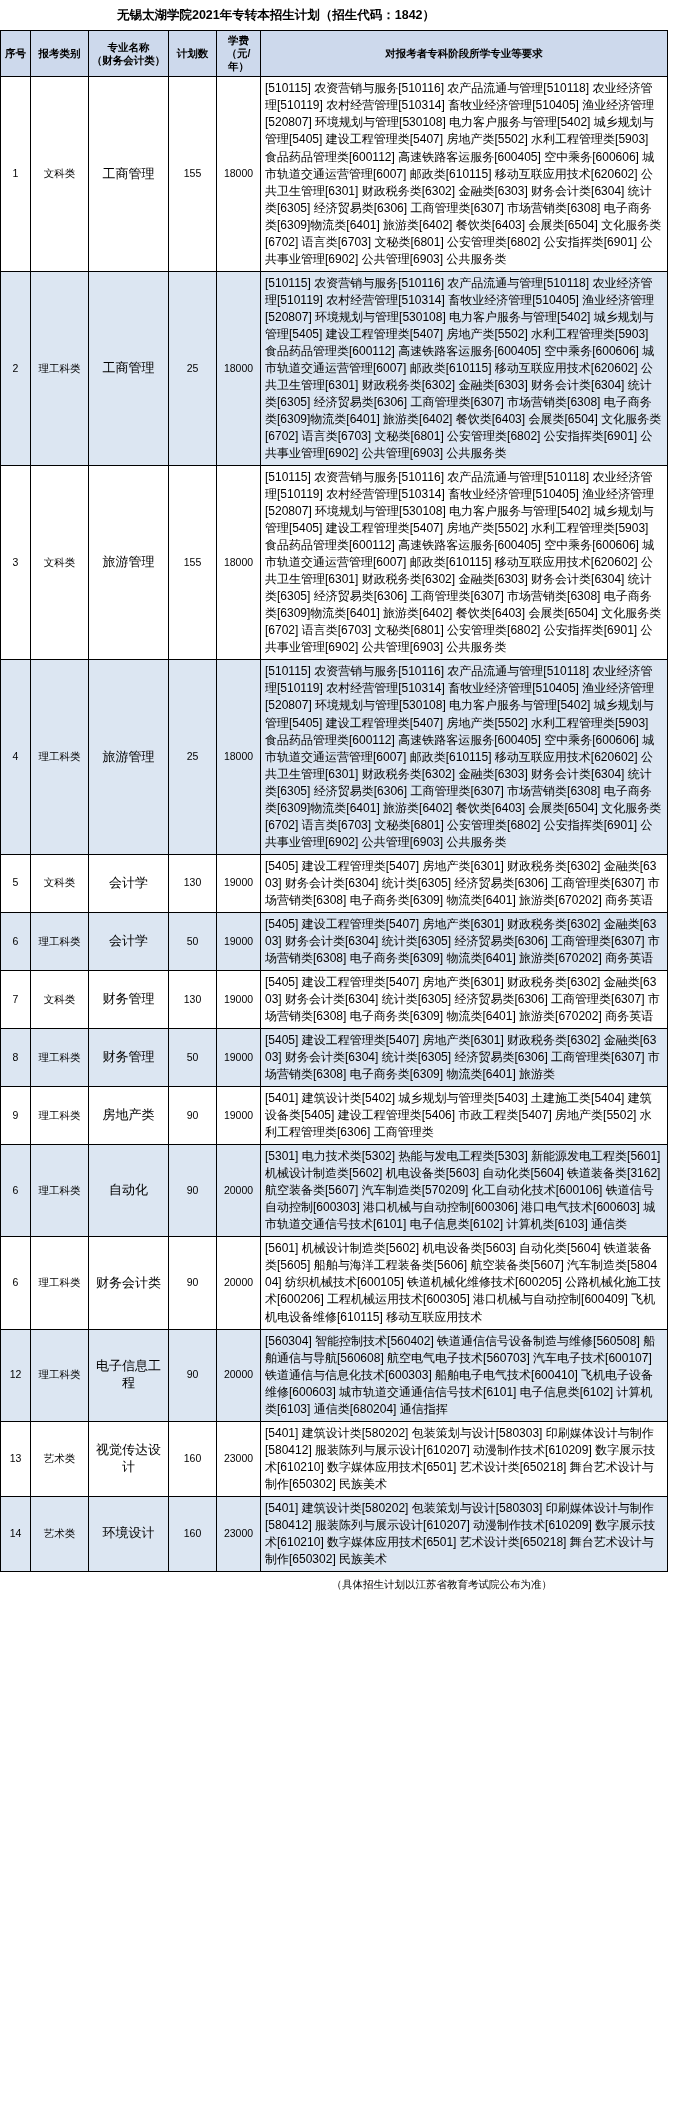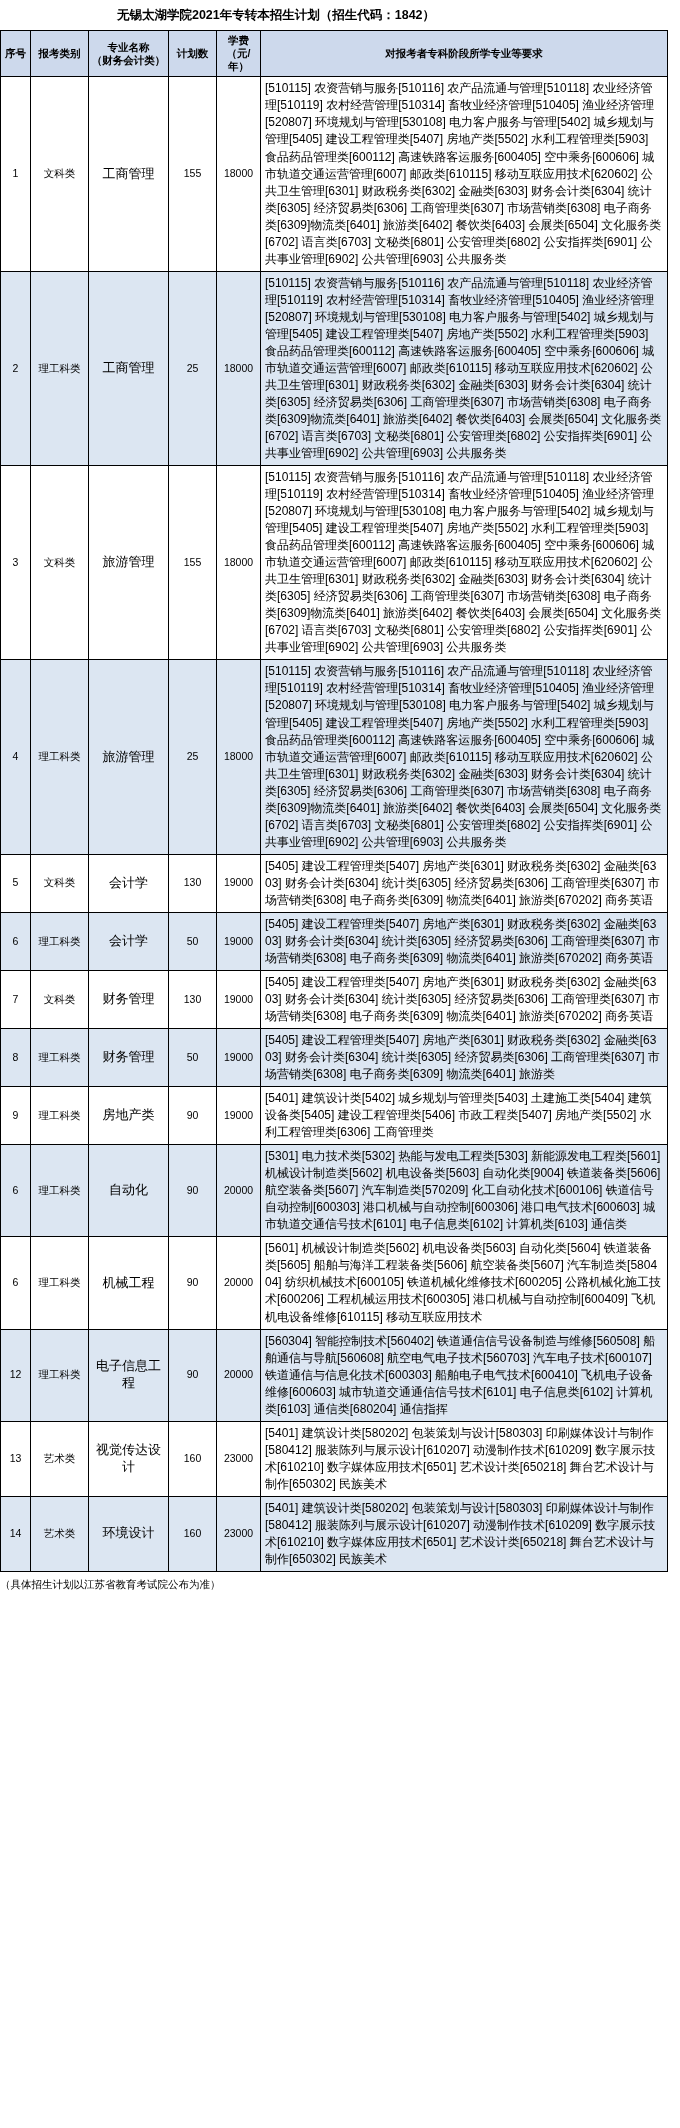--- a/index.html
+++ b/index.html
@@ -59,24 +59,25 @@
     font-size: 12px;
     line-height: 1.42;
     padding: 3px 4px 3px 4px;
     text-align: left;
     word-break: break-all;
   }
   tr.shade > td { background: #dce6f2; }
   tr.plain > td { background: #ffffff; }
 
   .footnote {
-    text-align: left;
+    text-align: right;
     font-size: 10.5px;
     color: #000;
     padding: 6px 0 10px 0;
+    margin-left: 47px;
   }
   .hdr-2line { display: block; }
 </style>
 </head>
 <body>
 
 <div class="page">
 
   <div class="doc-title">无锡太湖学院2021年专转本招生计划（招生代码：1842）</div>
 
@@ -187,27 +188,27 @@
         <td class="fee">19000</td>
         <td class="req">[5401] 建筑设计类[5402] 城乡规划与管理类[5403] 土建施工类[5404] 建筑设备类[5405] 建设工程管理类[5406] 市政工程类[5407] 房地产类[5502] 水利工程管理类[6306] 工商管理类</td>
       </tr>
 
       <tr class="shade">
         <td class="num">6</td>
         <td class="cat">理工科类</td>
         <td class="major">自动化</td>
         <td class="plan-n">90</td>
         <td class="fee">20000</td>
-        <td class="req">[5301] 电力技术类[5302] 热能与发电工程类[5303] 新能源发电工程类[5601] 机械设计制造类[5602] 机电设备类[5603] 自动化类[9004] 铁道装备类[5606] 航空装备类[5607] 汽车制造类[570209] 化工自动化技术[600106] 铁道信号自动控制[600303] 港口机械与自动控制[600306] 港口电气技术[600603] 城市轨道交通信号技术[6101] 电子信息类[6102] 计算机类[6103] 通信类</td>
+        <td class="req">[5301] 电力技术类[5302] 热能与发电工程类[5303] 新能源发电工程类[5601] 机械设计制造类[5602] 机电设备类[5603] 自动化类[5604] 铁道装备类[3162] 航空装备类[5607] 汽车制造类[570209] 化工自动化技术[600106] 铁道信号自动控制[600303] 港口机械与自动控制[600306] 港口电气技术[600603] 城市轨道交通信号技术[6101] 电子信息类[6102] 计算机类[6103] 通信类</td>
       </tr>
 
       <tr class="plain">
         <td class="num">6</td>
         <td class="cat">理工科类</td>
-        <td class="major">机械工程</td>
+        <td class="major">财务会计类</td>
         <td class="plan-n">90</td>
         <td class="fee">20000</td>
         <td class="req">[5601] 机械设计制造类[5602] 机电设备类[5603] 自动化类[5604] 铁道装备类[5605] 船舶与海洋工程装备类[5606] 航空装备类[5607] 汽车制造类[580404] 纺织机械技术[600105] 铁道机械化维修技术[600205] 公路机械化施工技术[600206] 工程机械运用技术[600305] 港口机械与自动控制[600409] 飞机机电设备维修[610115] 移动互联应用技术</td>
       </tr>
 
       <tr class="shade">
         <td class="num">12</td>
         <td class="cat">理工科类</td>
         <td class="major">电子信息工程</td>
         <td class="plan-n">90</td>

